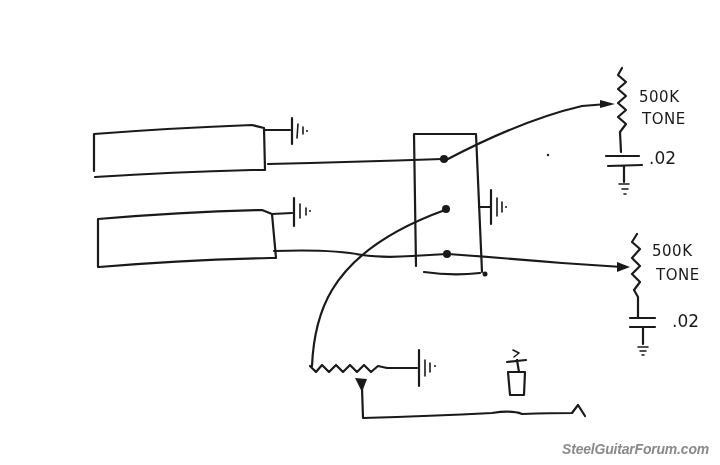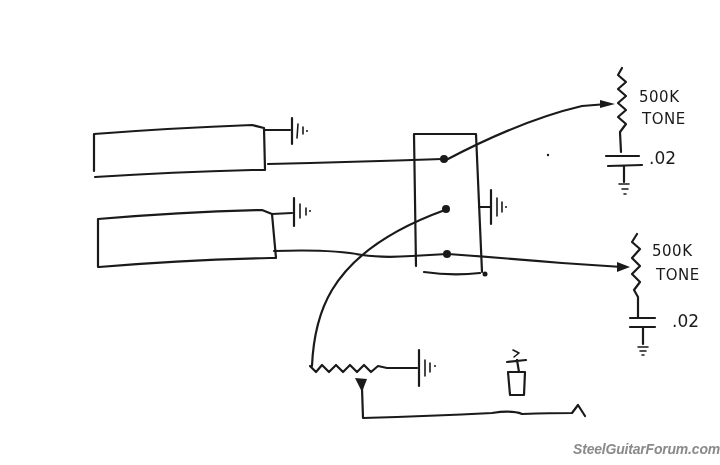--- a/index.html
+++ b/index.html
@@ -5,21 +5,21 @@
     html, body { margin: 0; padding: 0; background: #ffffff; }
     body { width: 720px; height: 465px; position: relative; overflow: hidden; }
     #canvas { position: absolute; left: 12px; top: 0; width: 720px; height: 465px; padding-left: 40px; }
     svg { display: block; }
     .ink { fill: none; stroke: #1a1a1a; stroke-width: 2.2; stroke-linecap: round; stroke-linejoin: round; }
     .ink-thin { fill: none; stroke: #1a1a1a; stroke-width: 1.6; stroke-linecap: round; stroke-linejoin: round; }
     .dot { fill: #1a1a1a; }
     .hand { font-family: "DejaVu Sans", sans-serif; fill: #1a1a1a; font-size: 15px; letter-spacing: 0.5px; }
     .hand-val { font-family: "DejaVu Sans", sans-serif; fill: #1a1a1a; font-size: 17px; }
     .watermark {
-      position: absolute; right: 0; bottom: 8px;
+      position: absolute; right: 11px; bottom: 8px;
       font-family: "Liberation Sans", sans-serif; font-weight: bold; font-style: italic;
       font-size: 14px; color: #8a8a8a; letter-spacing: -0.2px;
     }
   </style>
 </head>
 <body>
 
 <div id="canvas">
 <svg width="720" height="465" viewBox="0 0 720 465" xmlns="http://www.w3.org/2000/svg">
 

